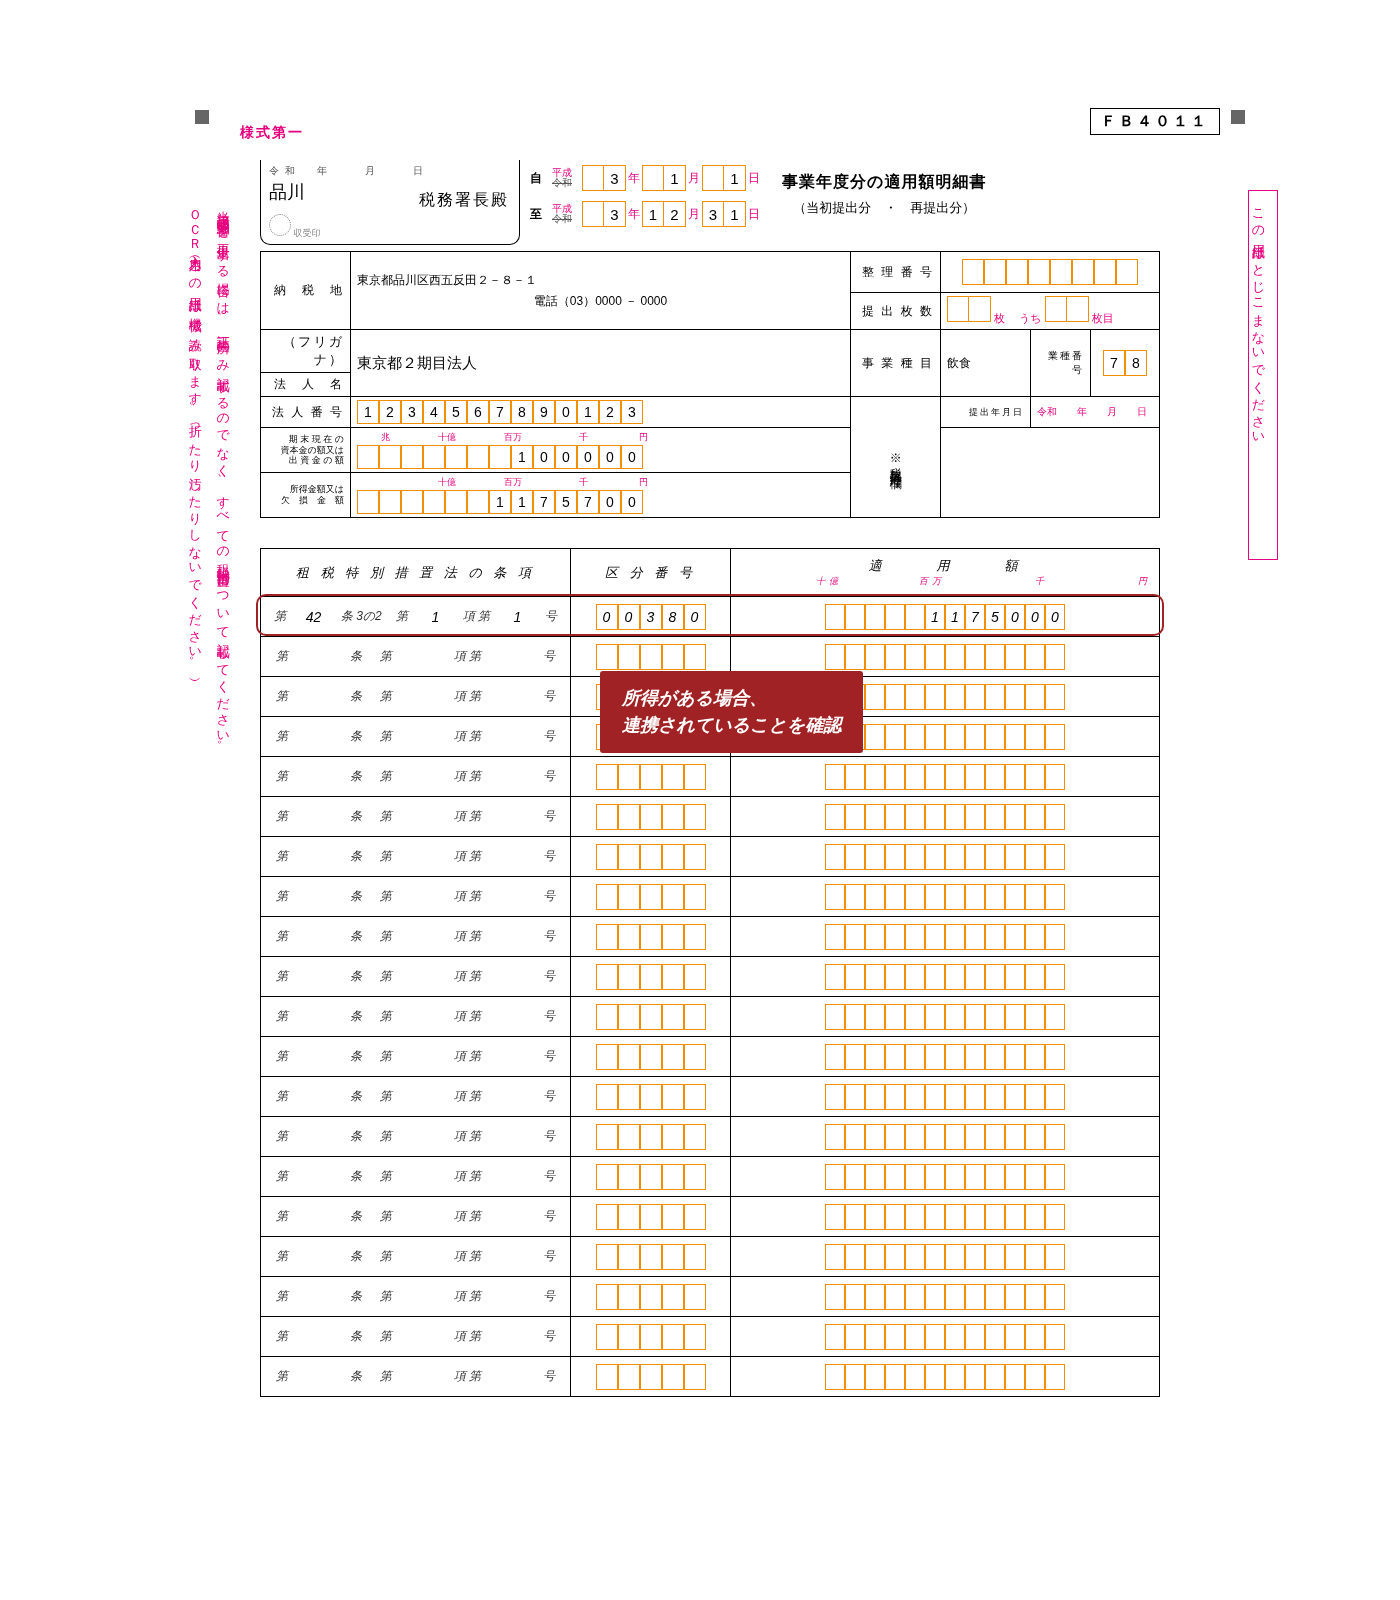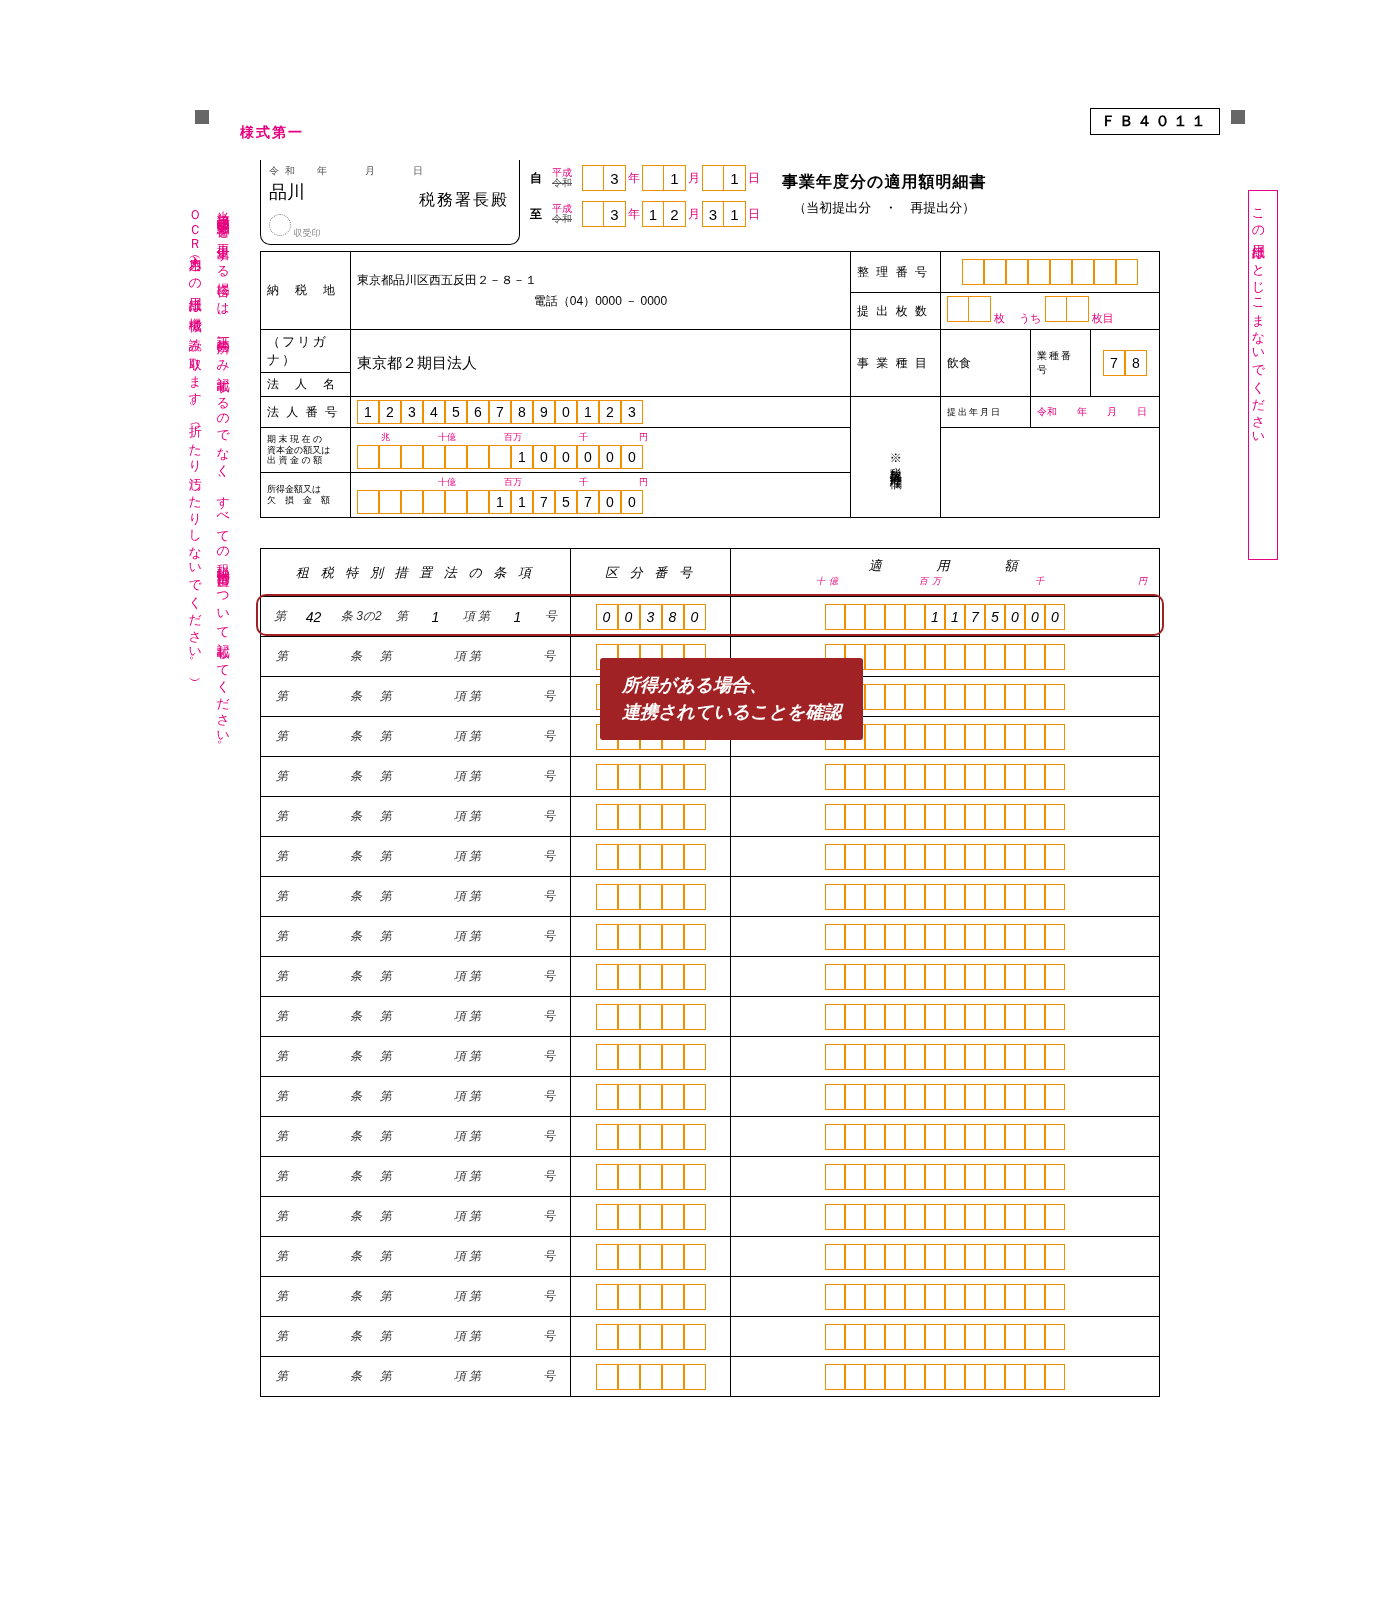--- a/index.html
+++ b/index.html
@@ -48,21 +48,21 @@
   .plabel{color:var(--pink);width:16px;text-align:center;}
   .big-plabel{font-weight:bold;}
 
   .title-block{margin-left:20px;text-align:center;padding-top:12px;}
   .title-block .t{font-size:16px;font-weight:bold;letter-spacing:1px;}
   .title-block .s{font-size:13px;margin-top:6px;}
 
   
   table.info{border-collapse:collapse;width:100%;margin-top:6px;}
   table.info td{border:1px solid #000;padding:3px 6px;vertical-align:middle;font-size:12px;}
-  .lbl{width:90px;text-align:left;letter-spacing:2px;font-size:11px;}
+  .lbl{width:90px;text-align:right;letter-spacing:2px;font-size:11px;}
   .lbl.sm{font-size:9px;line-height:1.2;letter-spacing:0;}
   .vlbl{writing-mode:vertical-rl;text-orientation:upright;font-size:9px;letter-spacing:2px;text-align:center;padding:2px !important;width:18px;line-height:1.2;}
 
   .digit-row{display:flex;gap:0;}
   .digit{border:1px solid var(--orange);width:22px;height:24px;display:flex;align-items:center;justify-content:center;font-size:14px;}
   .digit + .digit{border-left:1px solid var(--orange);}
   .unit-labels{display:flex;font-size:9px;color:var(--pink);margin-bottom:1px;}
   .unit-labels span{text-align:right;}
 
   
@@ -156,21 +156,21 @@
       </div>
     </div>
 
     <table class="info">
       <tbody>
           <tr>
         <td class="lbl" rowspan="2">納　税　地</td>
         <td rowspan="2" colspan="2">
           <div>東京都品川区西五反田２－８－１</div>
           <div style="text-align:center;margin-top:4px;font-size:12px;">
-            <span>電話（</span><span>04</span><span>）0000</span><span> － </span><span>0000</span>
+            <span>電話（</span><span>03</span><span>）0000</span><span> － </span><span>0000</span>
           </div>
         </td>
         <td class="lbl" style="width:80px">整 理 番 号</td>
         <td colspan="3">
               <div class="ocells" id="docno-cells">
                 <span class="ocell"></span>
                 <span class="ocell"></span>
                 <span class="ocell"></span>
                 <span class="ocell"></span>
                 <span class="ocell"></span>
@@ -1099,20 +1099,20 @@
                   <span class="ocell"></span>
                   <span class="ocell"></span>
                 </div>
               </td>
             </tr>
           </tbody>
       </table>
 
       <div class="hl-ring" style="top:46px;left:-4px;width:908px;height:42px;"></div>
 
-      <div class="callout" style="top:110px;left:340px;">
+      <div class="callout" style="top:123px;left:340px;">
         <div>所得がある場合、</div>
         <div>連携されていることを確認</div>
       </div>
     </div>
 
   </div>
 </div>
 
 </body></html>

